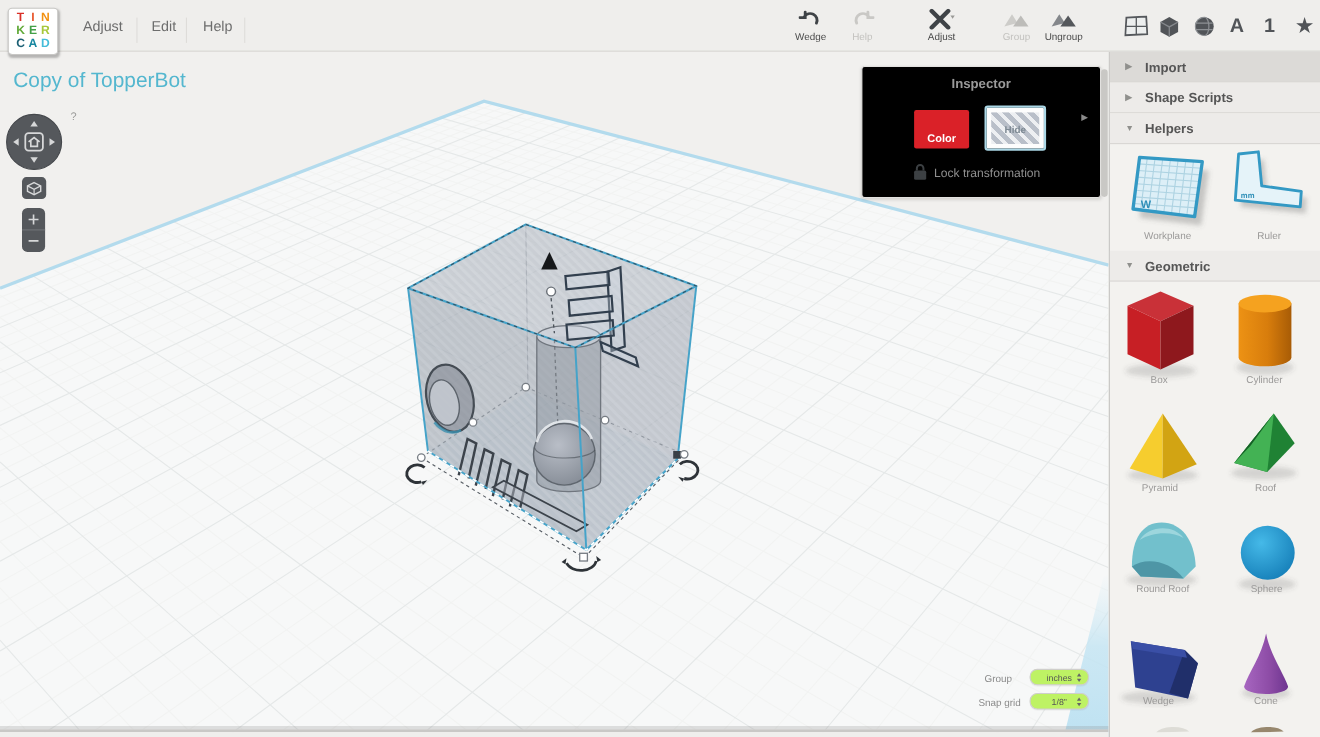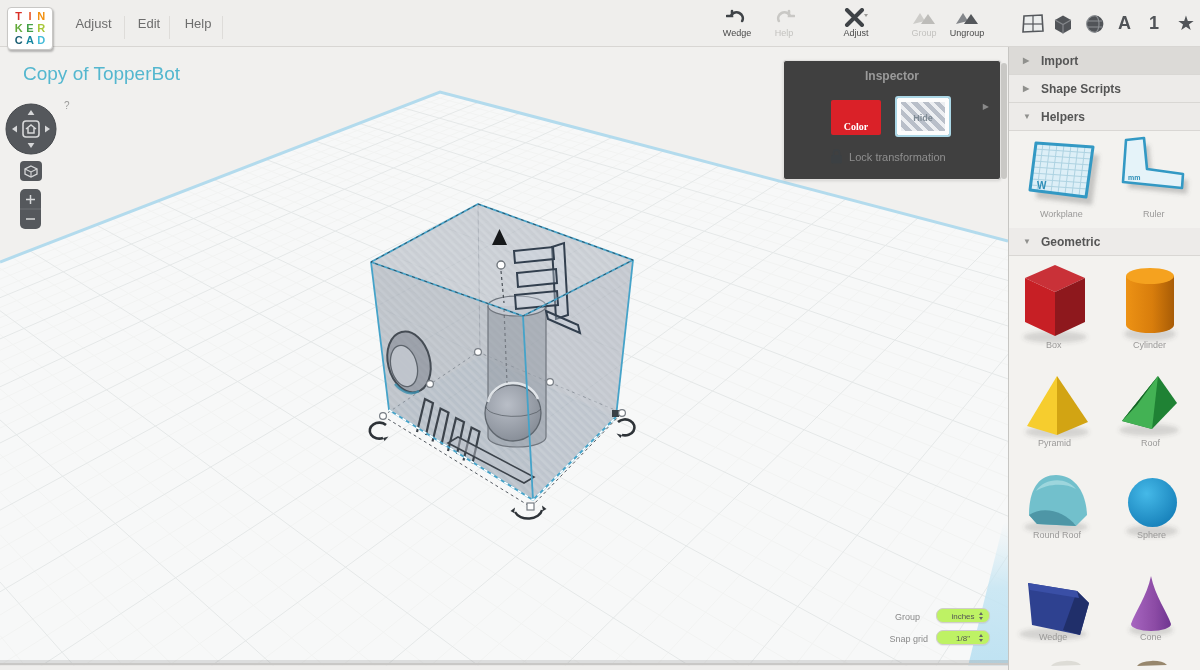--- a/index.html
+++ b/index.html
@@ -12,26 +12,26 @@
 #logo td { font-weight:bold; font-size:11px; line-height:11px; text-align:center; font-family:"Liberation Sans",sans-serif; padding:0; }
 .menu { position:absolute; top:0; height:47px; line-height:47px; font-size:13px; color:#6d6d6d; text-align:center; }
 .mdiv { position:absolute; top:16px; height:23px; width:1px; background:#dedcd9; }
 .tbtn { position:absolute; top:8px; width:52px; text-align:center; }
 .tbtn svg { display:block; margin:0 auto; }
 .tbtn .lbl { font-size:9px; color:#4a4a4a; margin-top:1px; }
 .tbtn.dis .lbl { color:#c3c2bf; }
 #topicons { position:absolute; right:0; top:0; height:47px; }
 
 #canvas { position:absolute; left:0; top:47px; width:1008px; height:623px; background:#f1f0ee; overflow:hidden; }
-#title { position:absolute; left:23px; top:16px; font-size:19px; color:#54b7cf; z-index:5; }
-
-#inspector { position:absolute; left:783px; top:13px; width:218px; height:120px; background:#404040; border:1px solid #e2e1df; border-radius:3px; box-shadow:0 1px 3px rgba(0,0,0,0.12); z-index:6; }
+#title { position:absolute; left:12px; top:16px; font-size:19px; color:#54b7cf; z-index:5; }
+
+#inspector { position:absolute; left:783px; top:13px; width:218px; height:120px; background:#000000; border:1px solid #e2e1df; border-radius:3px; box-shadow:0 1px 3px rgba(0,0,0,0.12); z-index:6; }
 #inspector .ititle { text-align:center; font-size:12px; font-weight:bold; color:#9a9a9a; margin-top:8px; }
 .swred { position:absolute; left:47px; top:39px; width:50px; height:35px; background:#da2128; border-radius:2px; }
-.swred span { position:absolute; left:0; right:0; bottom:3px; text-align:center; color:#fff; font-size:10px; font-weight:bold;font-family:Liberation Serif, serif; }
+.swred span { position:absolute; left:0; right:0; bottom:3px; text-align:center; color:#fff; font-size:10px; font-weight:bold; }
 .swhide { position:absolute; left:111px; top:35px; width:56px; height:41px; border:2px solid #abd7e6; border-radius:3px; background:repeating-linear-gradient(45deg,#edeff2 0 3.5px,#b9bfc9 3.5px 8px) content-box, #fdfdfd padding-box; padding:4px; }
 .swhide span { position:absolute; left:0; right:0; top:15px; text-align:center; color:#7e8a94; font-size:9px; font-weight:bold; }
 .iarrow { position:absolute; right:11px; top:41px; color:#8a8a8a; font-size:8px; }
 .lockrow { position:absolute; left:46px; top:88px; font-size:11px; color:#8f8f8f; }
 
 #scroll { position:absolute; right:1px; top:16px; width:6px; height:116px; background:#c9c8c5; border-radius:3px; z-index:7; }
 
 .unitrow { position:absolute; font-size:9px; color:#8a8a8a; z-index:6; }
 .dd { display:inline-block; background:#bef264; border:1px solid #cfcecb; border-radius:7px; font-size:8px; color:#555; position:relative; box-shadow:0 1px 1px rgba(0,0,0,0.06); }
 

